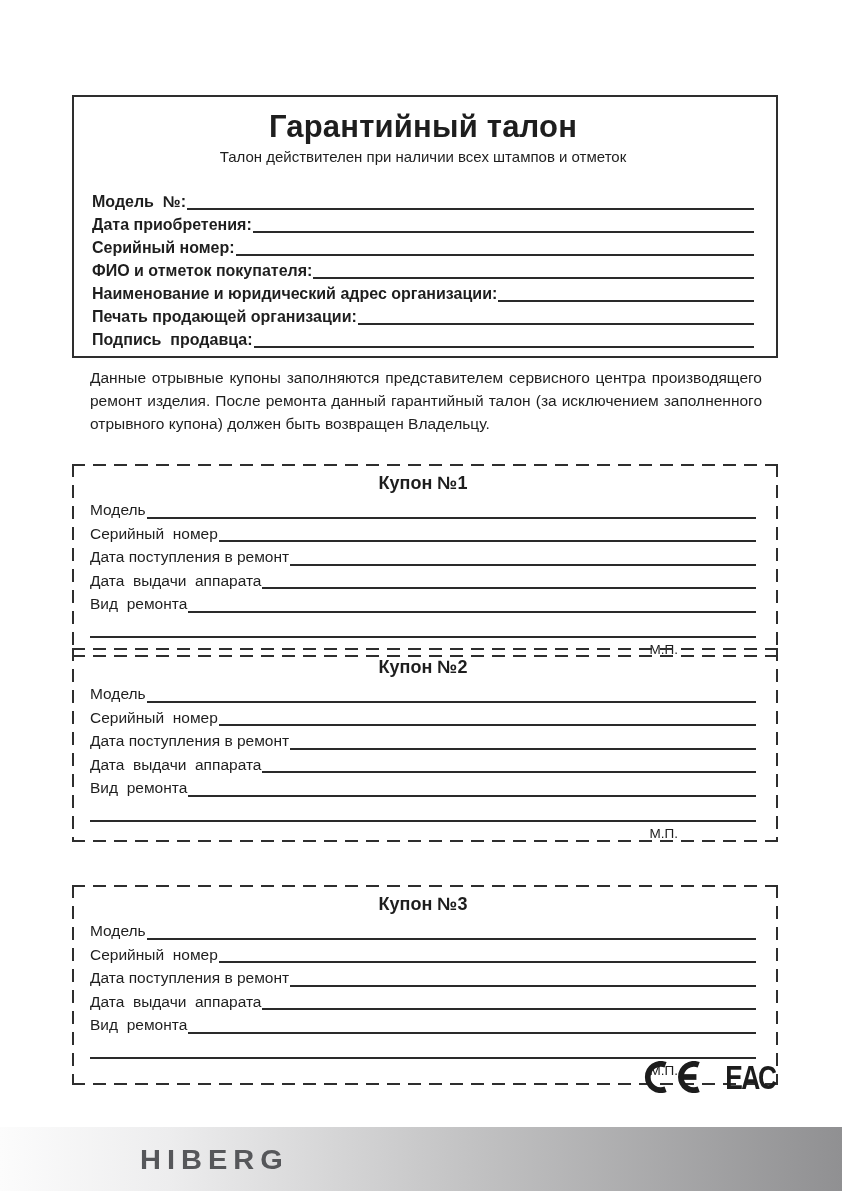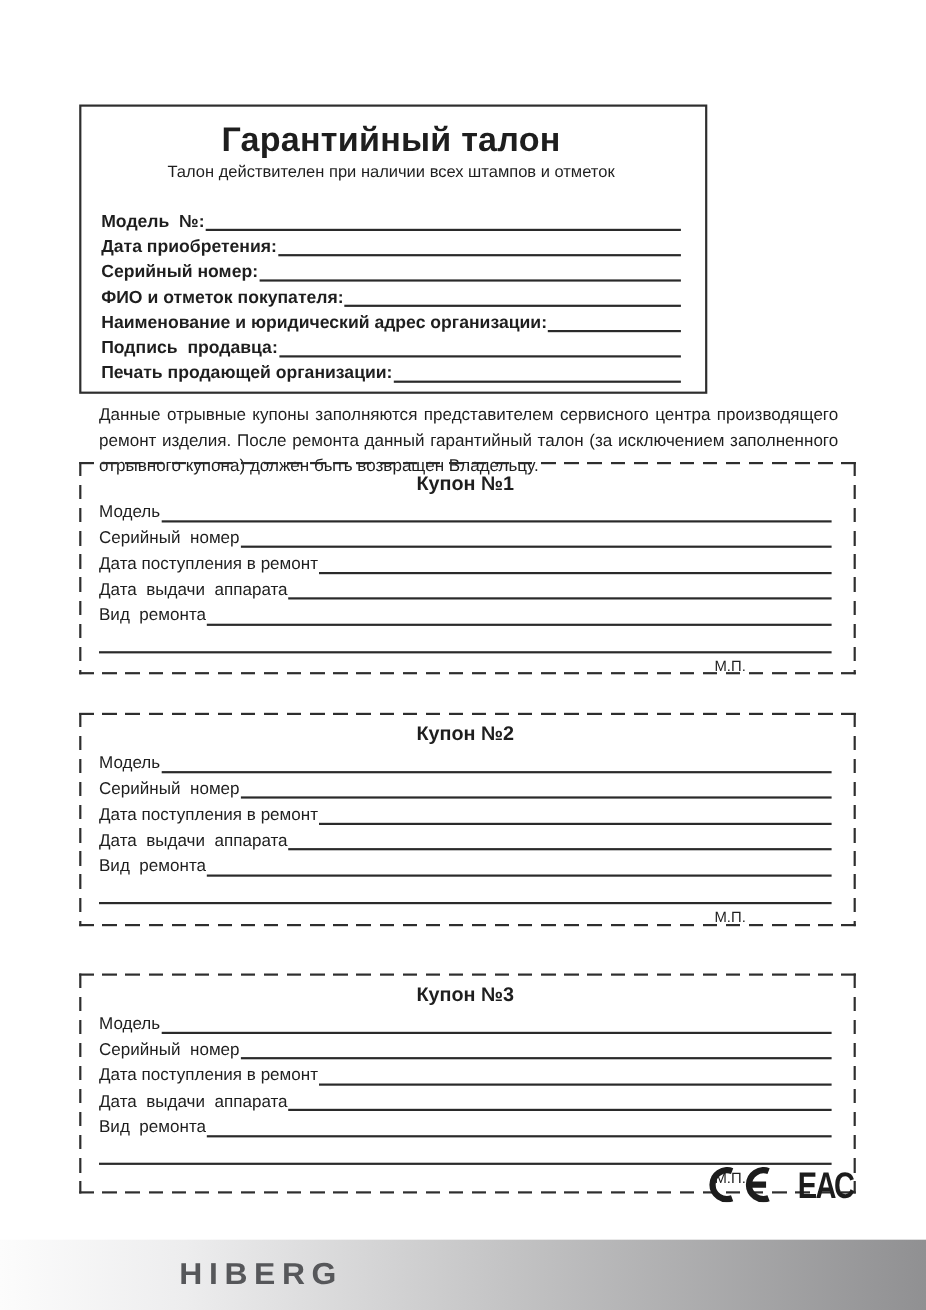--- a/index.html
+++ b/index.html
@@ -9,21 +9,21 @@
     position: relative;
     background: #ffffff;
     font-family: "Liberation Sans", "DejaVu Sans", sans-serif;
     color: #1e1e1e;
     overflow: hidden;
   }
 
   
   .warranty-box {
     position: absolute; left: 72px; top: 95px;
-    width: 571px; height: 263px;
+    width: 706px; height: 263px;
     border: 2px solid #2e2e2e;
     padding: 10px 22px 0 18px;
     background: #fff;
   }
   .w-title {
     margin: 2px 0 0;
     text-align: center;
     font-size: 31px; font-weight: 700;
     letter-spacing: 0.2px;
   }
@@ -62,21 +62,21 @@
   .coupon {
     position: absolute; left: 72px;
     width: 706px;
     padding: 6px 22px 0 18px;
     background:
       repeating-linear-gradient(90deg,  #2e2e2e 0 13px, transparent 13px 21px) left top    / 100% 2px no-repeat,
       repeating-linear-gradient(90deg,  #2e2e2e 0 13px, transparent 13px 21px) left bottom / 100% 2px no-repeat,
       repeating-linear-gradient(180deg, #2e2e2e 0 13px, transparent 13px 21px) left top    / 2px 100% no-repeat,
       repeating-linear-gradient(180deg, #2e2e2e 0 13px, transparent 13px 21px) right top   / 2px 100% no-repeat;
   }
-  #coupon-1 { top: 420px; height: 193px; }
+  #coupon-1 { top: 464px; height: 193px; }
   #coupon-2 { top: 648px; height: 194px; }
   #coupon-3 { top: 885px; height: 200px; }
   .coupon-title {
     margin: 3px 0 4px;
     text-align: center;
     font-size: 18px; font-weight: 700;
   }
   .crow {
     display: flex;
     align-items: flex-end;
@@ -110,21 +110,21 @@
     transform-origin: center;
     color: #1c1c1c;
     line-height: 1;
   }
 
   
   .footer-bar {
     position: absolute; left: 0; bottom: 0;
     width: 842px; height: 64px;
     background: linear-gradient(90deg, #fcfcfc 0%, #ededee 20%, #c3c3c4 55%, #909092 100%);
-    display: flex; align-items: center; padding-left: 23px;
+    display: flex; align-items: center;
   }
   .brand {
     margin-left: 140px;
     font-size: 29px;
     font-weight: 800;
     letter-spacing: 6px;
     color: #56575a;
     transform: scaleY(0.95);
   }
 </style>
@@ -149,25 +149,25 @@
   </div>
   <div class="wrow">
     <span class="lbl">ФИО и отметок покупателя:</span>
     <span class="fill-line"></span>
   </div>
   <div class="wrow">
     <span class="lbl">Наименование и юридический адрес организации:</span>
     <span class="fill-line"></span>
   </div>
   <div class="wrow">
+    <span class="lbl">Печать продающей организации:</span>
+    <span class="fill-line"></span>
+  </div>
+  <div class="wrow">
     <span class="lbl">Подпись  продавца:</span>
-    <span class="fill-line"></span>
-  </div>
-  <div class="wrow">
-    <span class="lbl">Печать продающей организации:</span>
     <span class="fill-line"></span>
   </div>
 </section>
 
 <p class="notice">Данные отрывные купоны заполняются представителем сервисного центра производящего ремонт изделия. После ремонта данный гарантийный талон (за исключением заполненного отрывного купона) должен быть возвращен Владельцу.</p>
 
 <section class="coupon" id="coupon-1">
   <h2 class="coupon-title">Купон №1</h2>
   <div class="crow">
     <span class="lbl">Модель</span>

